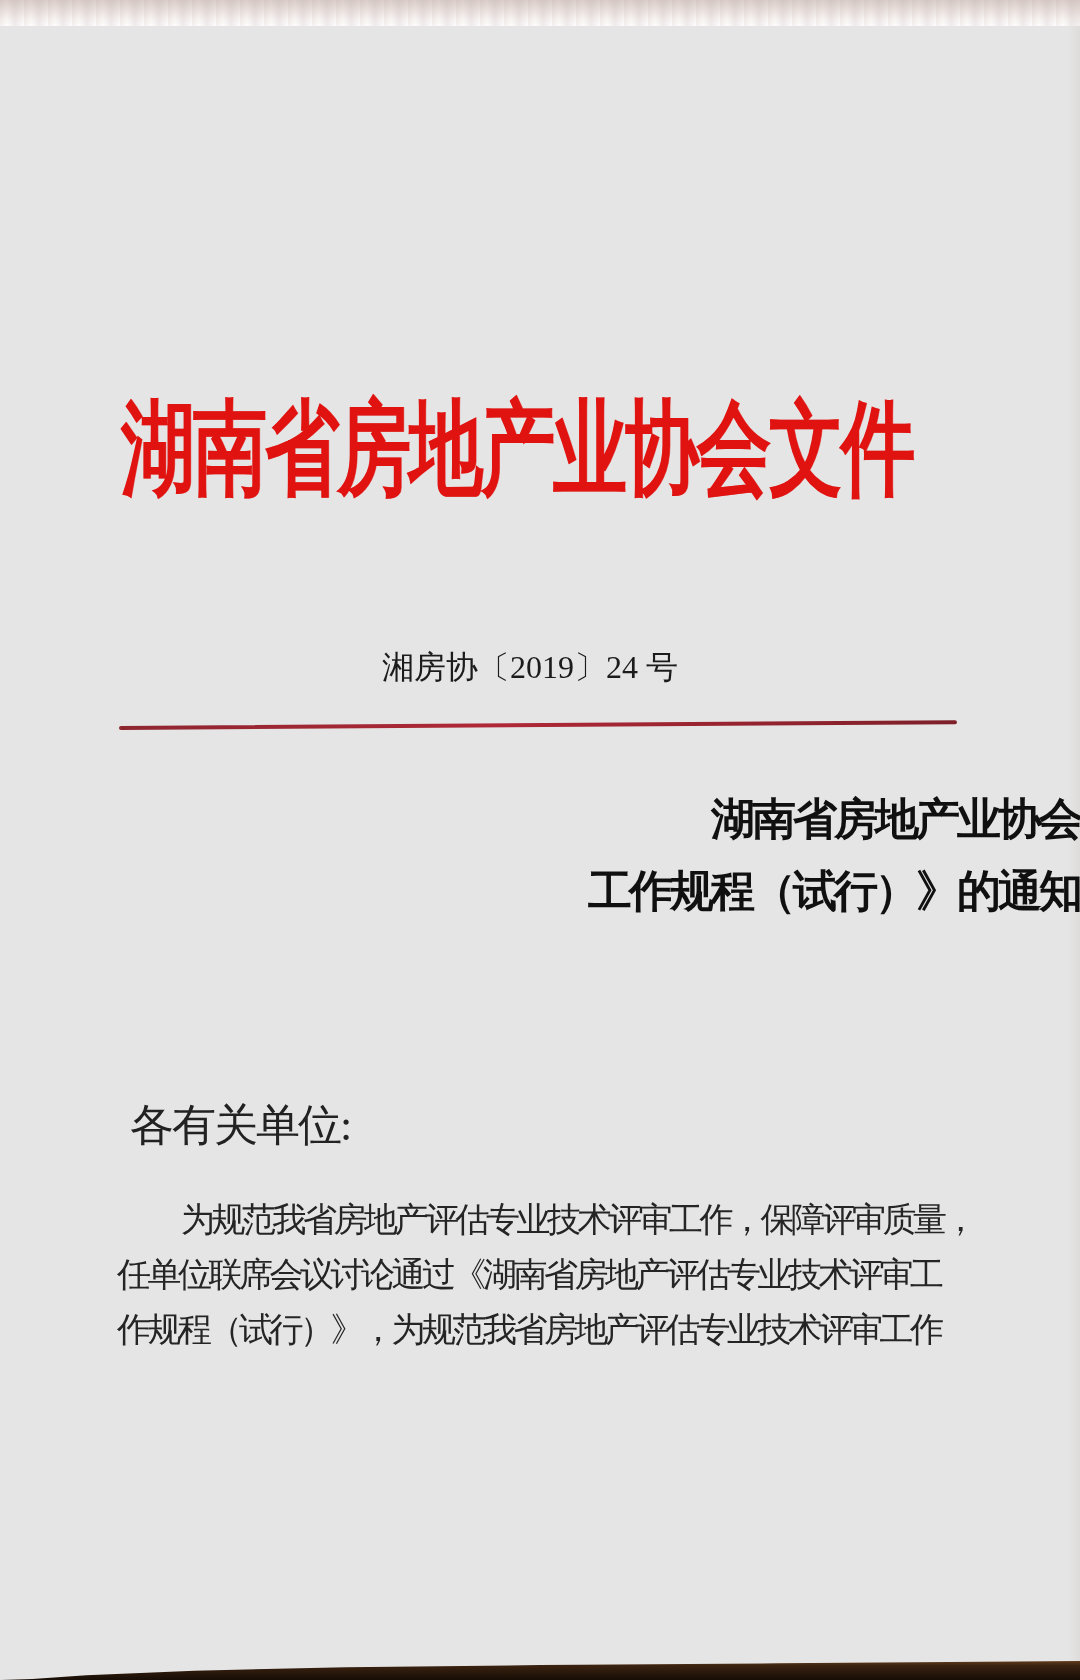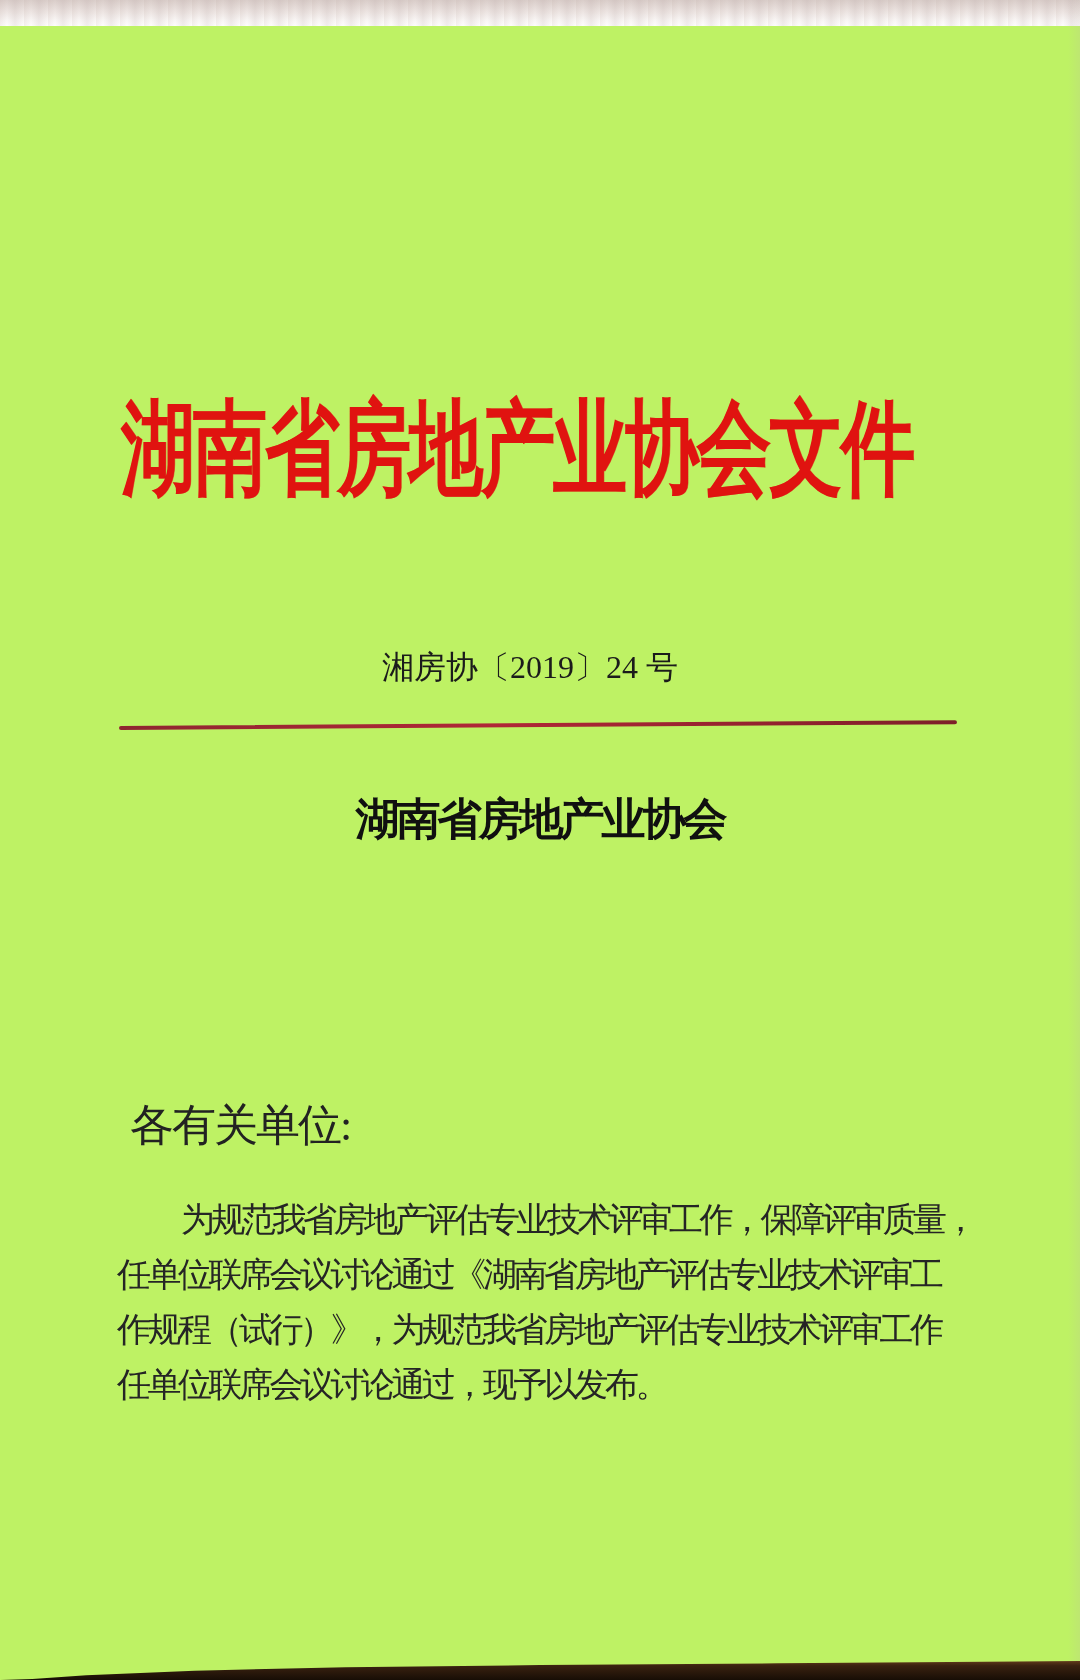--- a/index.html
+++ b/index.html
@@ -10,21 +10,21 @@
     width: 1080px;
     height: 1680px;
     position: relative;
     overflow: hidden;
     background: #ffffff;
     font-family: "Liberation Serif", "DejaVu Serif", serif;
   }
   .page {
     position: absolute;
     inset: 0;
-    background: #bef264;
+    background: #e5e5e5;
     text-decoration: underline;
   }
   
   .scan-top-edge {
     position: absolute;
     top: 0; left: 0; right: 0;
     height: 26px;
     background:
       repeating-linear-gradient(90deg,
         rgba(197,178,172,0.20) 0px, rgba(226,214,210,0.05) 7px,
@@ -74,21 +74,21 @@
     border-radius: 2px;
     background: linear-gradient(90deg, #8e2630, #b02837 45%, #7d2029);
     transform: rotate(-0.4deg);
     transform-origin: left center;
   }
   .notice-title {
     position: absolute;
     top: 784px;
     left: 0;
     width: 1080px;
-    text-align: center;
+    text-align: right;
     font-size: 44px;
     line-height: 72px;
     font-weight: bold;
     color: #101010;
     letter-spacing: -3px;
   }
   .notice-title .t-line {
     white-space: nowrap;
   }
   .salutation {
@@ -134,26 +134,26 @@
   <div class="scan-right-edge"></div>
 
   <div class="red-letterhead">湖南省房地产业协会文件</div>
 
   <div class="doc-number">湘房协〔2019〕24 号</div>
 
   <div class="red-divider"></div>
 
   <div class="notice-title">
     <div class="t-line">湖南省房地产业协会</div>
+    <div class="t-line">工作规程（试行）》的通知</div>
   </div>
 
   <div class="salutation">各有关单位:</div>
 
   <div class="body-paragraph">
     <div class="b-line indent">为规范我省房地产评估专业技术评审工作，保障评审质量，</div>
     <div class="b-line">任单位联席会议讨论通过《湖南省房地产评估专业技术评审工</div>
     <div class="b-line">作规程（试行）》，为规范我省房地产评估专业技术评审工作</div>
-    <div class="b-line">任单位联席会议讨论通过，现予以发布。</div>
   </div>
 
   <div class="scan-bottom-edge"></div>
 
 </div>
 
 </body></html>

